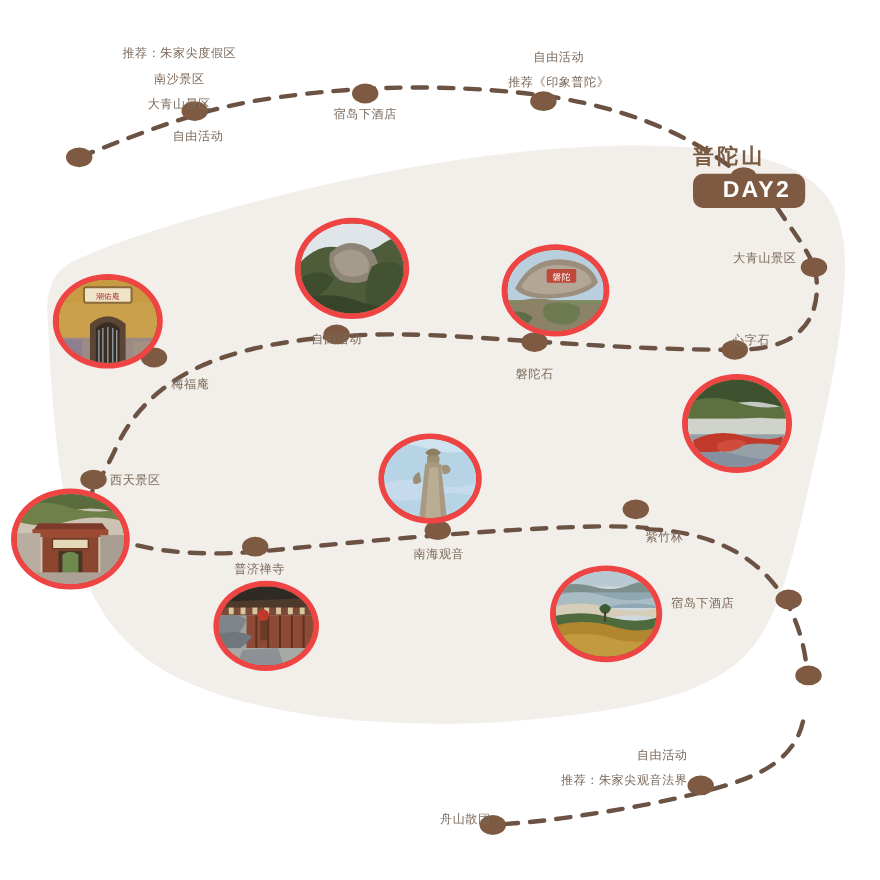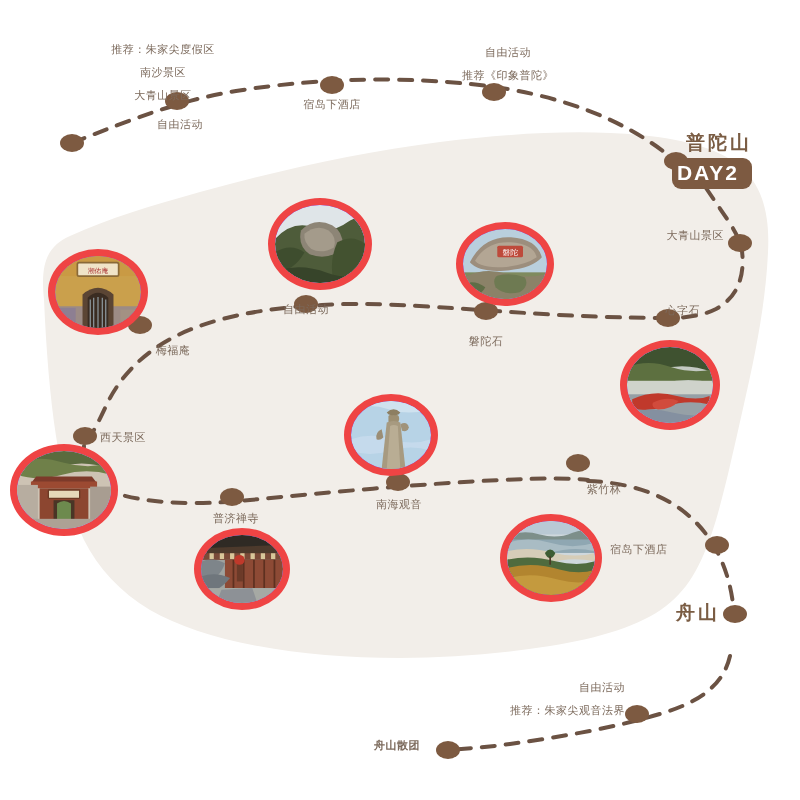--- a/index.html
+++ b/index.html
@@ -35,33 +35,33 @@
     white-space:pre;
   }
   .daygrp .dbadge{
     margin-top:4px;
     background:#7d5a41;
     color:#ffffff;
     font-size:21px;
     font-weight:bold;
     letter-spacing:2px;
     border-radius:9px;
-    padding:3px 13px 5px 5px;
+    padding:3px 13px 5px 27px;
     display:inline-block;
     line-height:23px;
   }
-  .daygrp.alignR{text-align:right;}
+  .daygrp.alignR{}
 
   .photo{
     position:absolute;
     border-radius:50%;
-    border:7px solid #ef4444;
+    border:5px solid #ef4444;
     box-sizing:border-box;
     overflow:hidden;
-    background:#8b5cf6;
+    background:#c2410c;
   }
   .photo .inner{width:100%;height:100%;position:relative;overflow:hidden;border-radius:50%;}
   .ph-layer{position:absolute;left:0;top:0;width:100%;height:100%;}
 </style>
 </head>
 <body>
 
 <div id="stage">
 
   <svg id="mapsvg" viewBox="0 0 800 800">
@@ -131,21 +131,20 @@
     <ellipse cx="448" cy="750" rx="12" ry="9" fill="#7d5a41"></ellipse>
   </svg>
 
 
   <div class="daygrp alignR" style="left:630px;top:132px;width:122px;">
     <div class="dtitle">普陀山</div>
     <div class="dbadge">DAY2</div>
   </div>
 
   <div class="daygrp alignR" style="left:598px;top:602px;width:122px;">
-    <div class="dtitle">舟山</div>
   </div>
 
   <div class="lbl ctr multi" style="left:163px;top:38px;">推荐：朱家尖度假区
 南沙景区
 大青山景区</div>
   <div class="lbl ctr" style="left:180px;top:114px;">自由活动</div>
   <div class="lbl ctr" style="left:332px;top:94px;">宿岛下酒店</div>
   <div class="lbl ctr multi" style="left:508px;top:41px;">自由活动
 推荐《印象普陀》</div>
 
@@ -154,21 +153,21 @@
   <div class="lbl ctr" style="left:486px;top:331px;">磐陀石</div>
   <div class="lbl ctr" style="left:306px;top:299px;">自由活动</div>
   <div class="lbl ctr" style="left:173px;top:340px;">梅福庵</div>
   <div class="lbl" style="left:100px;top:427px;">西天景区</div>
   <div class="lbl ctr" style="left:236px;top:508px;">普济禅寺</div>
   <div class="lbl ctr" style="left:399px;top:494px;">南海观音</div>
   <div class="lbl ctr" style="left:578px;top:479px;margin-left:26px;">紫竹林</div>
   <div class="lbl" style="left:610px;top:539px;">宿岛下酒店</div>
   <div class="lbl rt multi" style="left:625px;top:676px;">自由活动
 推荐：朱家尖观音法界</div>
-  <div class="lbl rt" style="left:420px;top:735px;font-weight:bold;">舟山散团</div>
+  <div class="lbl rt" style="left:446px;top:735px;">舟山散团</div>
 
   <div class="photo" style="left:48px;top:249px;width:100px;height:86px;">
     <div class="inner">
       <svg class="ph-layer" viewBox="0 0 100 86" preserveAspectRatio="none">
         <rect x="0" y="0" width="100" height="86" fill="#caa04c"></rect>
         <rect x="0" y="0" width="100" height="24" fill="#c99a44"></rect>
         <rect x="0" y="60" width="100" height="26" fill="#9c8b85"></rect>
         <rect x="26" y="8" width="48" height="16" rx="2" fill="#f0e4c8" stroke="#8a6a38" stroke-width="2"></rect>
         <text x="50" y="20" font-size="8" fill="#a33" text-anchor="middle" font-family="DejaVu Sans">潮佑庵</text>
         <path d="M32 86 L32 46 Q50 30 68 46 L68 86 Z" fill="#5b4534"></path>

